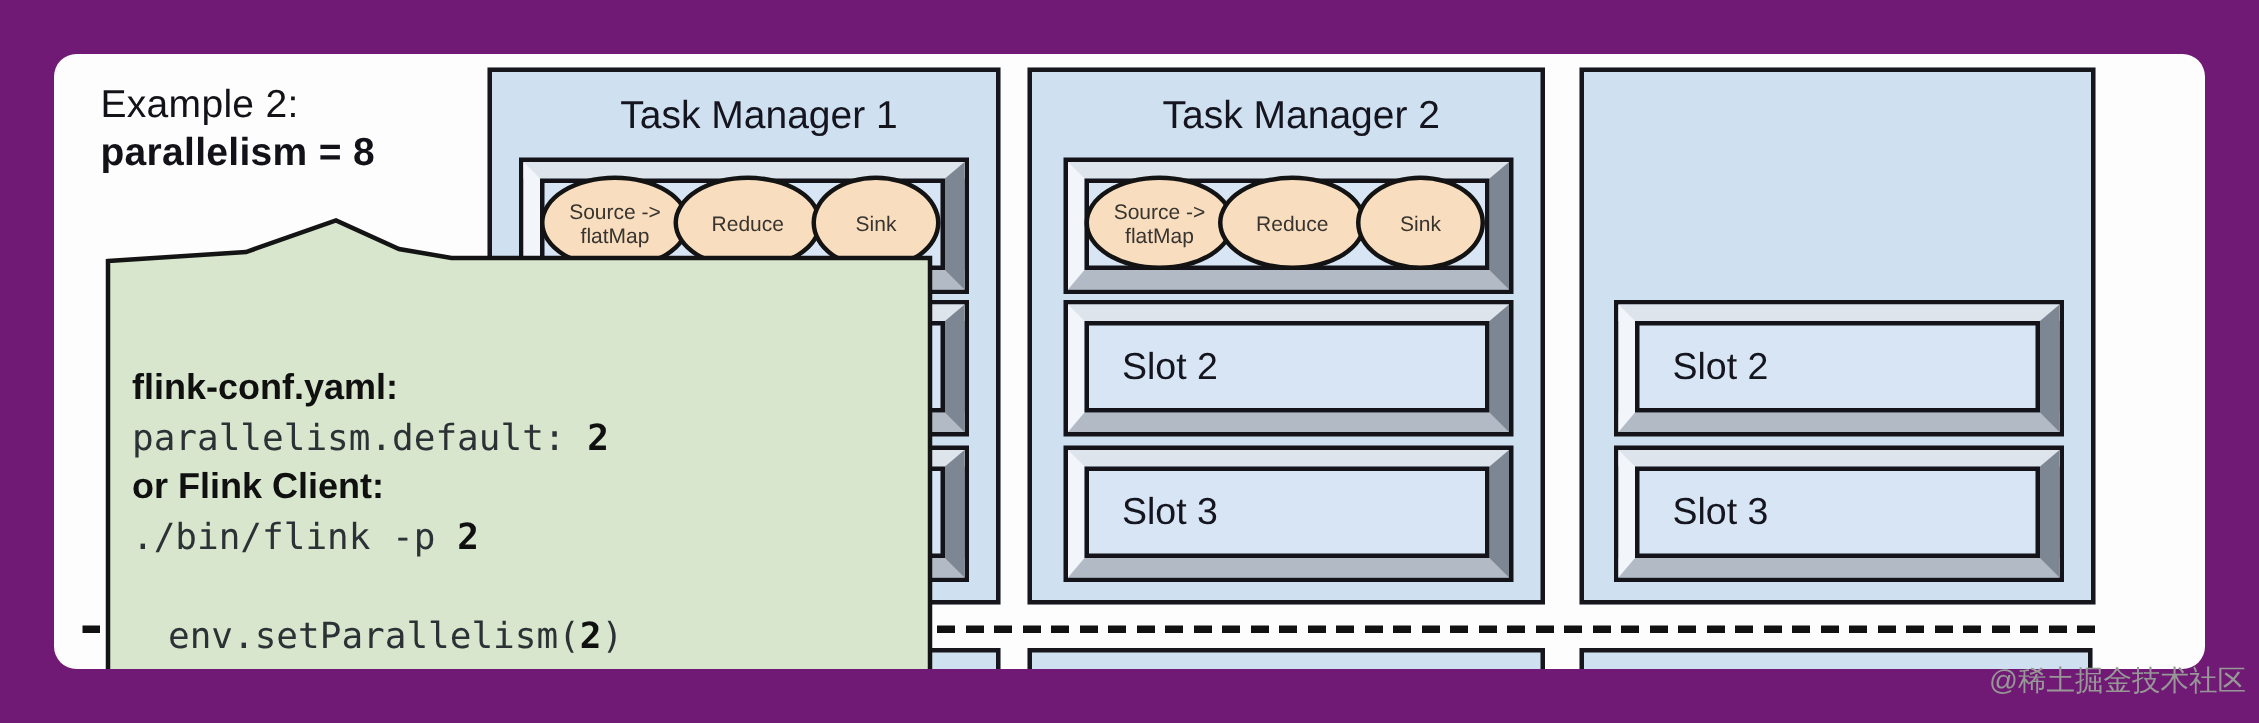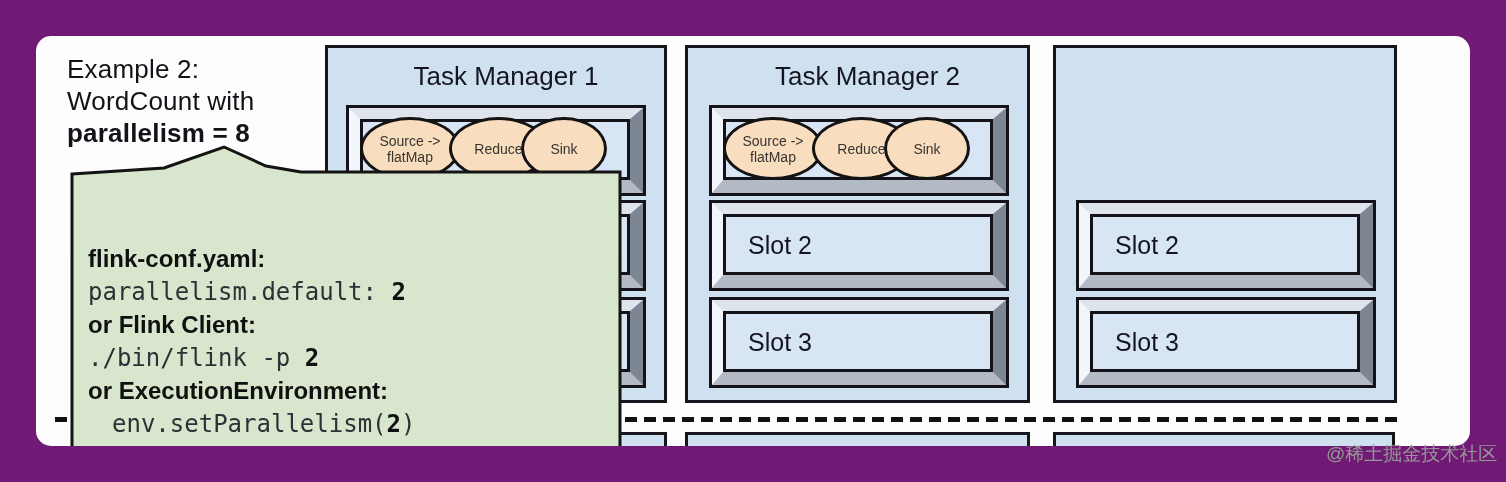--- a/index.html
+++ b/index.html
@@ -91,21 +91,21 @@
     flex-direction: column;
     align-items: center;
     justify-content: center;
     font-size: 14px;
     line-height: 16px;
     color: #38342f;
     text-align: center;
   }
   .el-1 { left: -3px;  width: 100px; }
   .el-2 { left: 86px;  width: 99px; }
-  .el-3 { left: 158px; width: 86px; text-align: right; }
+  .el-3 { left: 178px; width: 86px; text-align: right; }
   
   .dashes {
     position: absolute;
     left: 19px; top: 381px;
     width: 1342px; height: 5px;
     background: repeating-linear-gradient(90deg, #111 0 12px, transparent 12px 19px);
     z-index: 1;
   }
   .fragment {
     position: absolute;
@@ -153,21 +153,20 @@
   }
 </style>
 </head>
 <body>
 
 <div class="stage">
   <div class="slide">
 
     <div class="intro">
       <div>Example 2:</div>
-      <div>WordCount with</div>
       <div class="b">parallelism = 8</div>
     </div>
 
     <div class="dashes"></div>
 
     <div class="fragment" style="left:289px;"></div>
     <div class="fragment" style="left:649px; width:345px;"></div>
     <div class="fragment" style="left:1017px;"></div>
 
     <div class="tm" style="left:289px;">
@@ -260,20 +259,19 @@
     </div>
 
     <svg class="callout-shape" viewBox="0 0 553 302" aria-hidden="true">
       <polygon points="2,30 94,24 154,3 196,22 231,28 550,28 550,310 2,310" fill="#d7e6cd" stroke="#141414" stroke-width="3"></polygon>
     </svg>
     <div class="callout-text">
       <div class="c-line c-label" style="top:209px;">flink-conf.yaml:</div>
       <div class="c-line c-code" style="top:242px;"><span>parallelism.default: </span><span class="emph">2</span><span></span></div>
       <div class="c-line c-label" style="top:275px;">or Flink Client:</div>
       <div class="c-line c-code" style="top:308px;"><span>./bin/flink -p </span><span class="emph">2</span><span></span></div>
-      <div class="c-line c-label" style="top:341px;">or ExecutionEnvironment:</div>
       <div class="c-line c-code" style="top:374px;margin-left:24px;"><span>env.setParallelism(</span><span class="emph">2</span><span>)</span></div>
     </div>
 
   </div>
 
   <div class="watermark">@稀土掘金技术社区</div>
 </div>
 
 </body></html>

